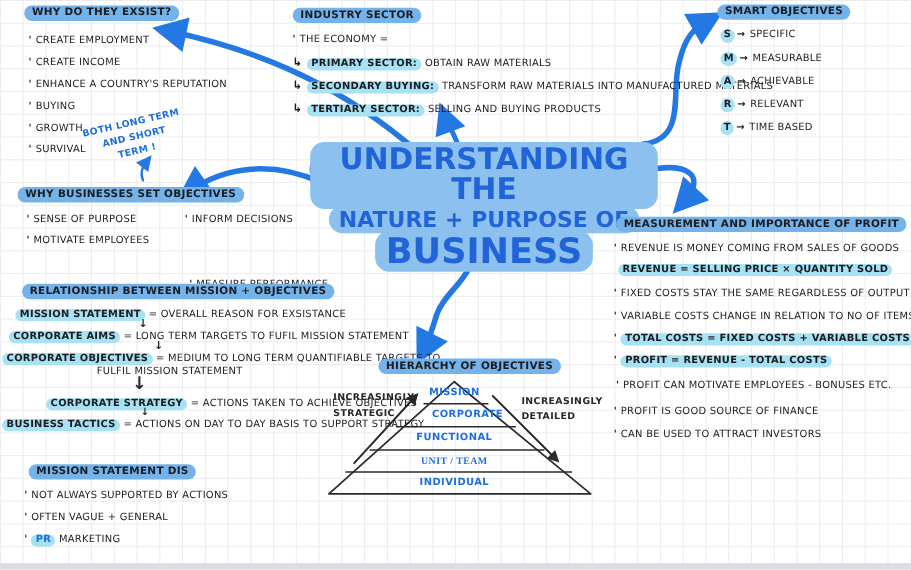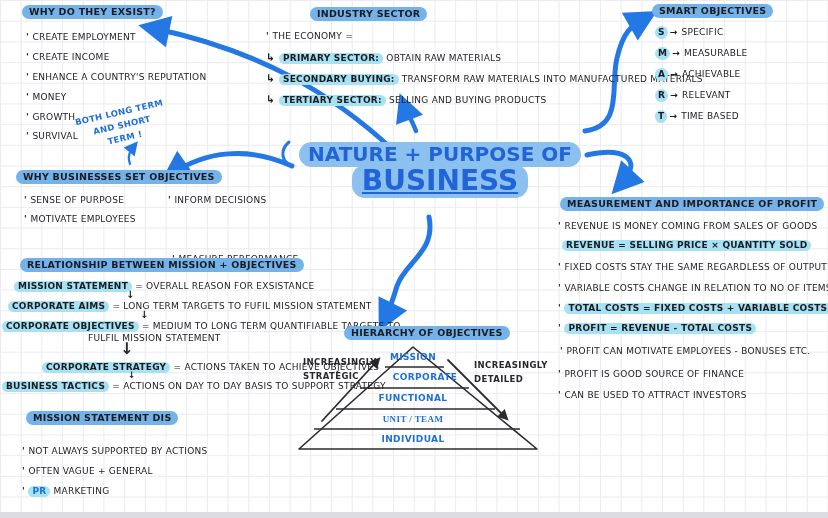--- a/index.html
+++ b/index.html
@@ -22,21 +22,21 @@
   .cpill.b{font-weight:700;}
   .bullet::before{content:"' ";font-weight:700;color:#26262b;}
   .hook::before{content:"\21B3  ";font-weight:700;font-size:10.5px;}
   .blue{color:#1e6fd9;}
   .down{position:absolute;color:#26262b;font-weight:700;}
   
   .title{position:absolute;left:282px;top:129px;width:316px;text-align:center;line-height:1;}
   .title span{display:inline-block;color:#2064d8;font-weight:700;background:#8cc0ef;border-radius:13px;}
   .t1{font-size:27px;padding:3px 10px 4px;}
   .t2{font-size:20px;padding:2px 9px 3px;margin-top:-3px;}
-  .t3{font-size:28px;padding:2px 10px 3px;margin-top:-2px;text-decoration:underline;}
+  .t3{font-size:32px;padding:2px 10px 3px;margin-top:-2px;}
   
   .dot{background:#a6e1f4;border-radius:50%;padding:1px 3px 2px;font-weight:700;}
   .sarr{font-weight:700;padding:0 4px 0 2px;}
   
   .note{position:absolute;left:74px;top:106px;width:96px;transform:rotate(-13deg);
         text-align:center;color:#1e6fd9;font-weight:700;font-size:8.5px;line-height:1.5;letter-spacing:.3px;}
   
   .pyr{position:absolute;width:170px;text-align:center;color:#1e6fd9;font-weight:700;font-size:9px;letter-spacing:.4px;}
   .plab{position:absolute;font-size:8.5px;font-weight:700;letter-spacing:.4px;line-height:1.7;color:#26262b;}
   svg.overlay{position:absolute;inset:0;pointer-events:none;}
@@ -72,45 +72,45 @@
   <path d="M 336 409 L 495 409" stroke="#2b2b2e" stroke-width="1.4"></path>
   <path d="M 314 429 L 520 429" stroke="#2b2b2e" stroke-width="1.4"></path>
   <path d="M 322 421 L 378 360" stroke="#2b2b2e" stroke-width="1.8" fill="none" stroke-linecap="round" marker-end="url(#mk)"></path>
   <path d="M 448 360 L 506 418" stroke="#2b2b2e" stroke-width="1.8" fill="none" stroke-linecap="round" marker-end="url(#mk)"></path>
 </svg>
 
 <div class="hw hd" style="left:22px;top:6px;"><span class="hpill">WHY DO THEY EXSIST?</span></div>
 <div class="hw bullet" style="left:26px;top:32px;"><span>CREATE EMPLOYMENT</span></div>
 <div class="hw bullet" style="left:26px;top:52px;"><span>CREATE INCOME</span></div>
 <div class="hw bullet" style="left:26px;top:72px;"><span>ENHANCE A COUNTRY'S REPUTATION</span></div>
-<div class="hw bullet" style="left:26px;top:92px;"><span>MONEY</span></div>
+<div class="hw bullet" style="left:26px;top:92px;"><span>BUYING</span></div>
 <div class="hw bullet" style="left:26px;top:112px;"><span>GROWTH</span></div>
 <div class="hw bullet" style="left:26px;top:131px;"><span>SURVIVAL</span></div>
 
 <div class="note">
   <div>BOTH LONG TERM</div>
   <div>AND SHORT</div>
   <div>TERM !</div>
 </div>
 
-<div class="hw hd" style="left:266px;top:8px;margin-left:44px;"><span class="hpill">INDUSTRY SECTOR</span></div>
+<div class="hw hd" style="left:266px;top:8px;"><span class="hpill">INDUSTRY SECTOR</span></div>
 <div class="hw bullet" style="left:266px;top:31px;"><span>THE ECONOMY =</span></div>
 <div class="hw hook" style="left:266px;top:51px;"><span class="cpill b">PRIMARY SECTOR:</span> <span>OBTAIN RAW MATERIALS</span></div>
 <div class="hw hook" style="left:266px;top:72px;"><span class="cpill b">SECONDARY BUYING:</span> <span>TRANSFORM RAW MATERIALS INTO MANUFACTURED MATERIALS</span></div>
 <div class="hw hook" style="left:266px;top:93px;"><span class="cpill b">TERTIARY SECTOR:</span> <span>SELLING AND BUYING PRODUCTS</span></div>
 
 <div class="hw hd" style="left:652px;top:5px;"><span class="hpill">SMART OBJECTIVES</span></div>
 <div class="hw" style="left:655px;top:27px;"><span class="dot">S</span><span class="sarr">→</span><span>SPECIFIC</span></div>
 <div class="hw" style="left:655px;top:48px;"><span class="dot">M</span><span class="sarr">→</span><span>MEASURABLE</span></div>
 <div class="hw" style="left:655px;top:69px;"><span class="dot">A</span><span class="sarr">→</span><span>ACHIEVABLE</span></div>
 <div class="hw" style="left:655px;top:90px;"><span class="dot">R</span><span class="sarr">→</span><span>RELEVANT</span></div>
 <div class="hw" style="left:655px;top:111px;"><span class="dot">T</span><span class="sarr">→</span><span>TIME BASED</span></div>
 
 <div class="title">
-  <br>
+  <span class="t1">UNDERSTANDING THE</span><br>
   <span class="t2">NATURE + PURPOSE OF</span><br>
   <span class="t3">BUSINESS</span>
 </div>
 
 <div class="hw hd" style="left:16px;top:171px;"><span class="hpill">WHY BUSINESSES SET OBJECTIVES</span></div>
 <div class="hw bullet" style="left:24px;top:195px;"><span>SENSE OF PURPOSE</span></div>
 <div class="hw bullet" style="left:168px;top:195px;"><span>INFORM DECISIONS</span></div>
 <div class="hw bullet" style="left:24px;top:214px;"><span>MOTIVATE EMPLOYEES</span></div>
 <div class="hw bullet" style="left:172px;top:214px;margin-top:40px;"><span>MEASURE PERFORMANCE</span></div>
 
@@ -119,21 +119,21 @@
 <span class="down" style="left:126px;top:289px;font-size:10px;">↓</span>
 <div class="hw" style="left:8px;top:301px;"><span class="cpill b">CORPORATE AIMS</span> <span>= LONG TERM TARGETS TO FUFIL MISSION STATEMENT</span></div>
 <span class="down" style="left:140px;top:309px;font-size:10px;">↓</span>
 <div class="hw" style="left:2px;top:321px;"><span class="cpill b">CORPORATE OBJECTIVES</span> <span>= MEDIUM TO LONG TERM QUANTIFIABLE TARGETS TO</span></div>
 <div class="hw" style="left:88px;top:333px;"><span>FULFIL MISSION STATEMENT</span></div>
 <span class="down" style="left:120px;top:339px;font-size:16px;">↓</span>
 <div class="hw" style="left:2px;top:362px;padding-left:40px;"><span class="cpill b">CORPORATE STRATEGY</span> <span>= ACTIONS TAKEN TO ACHIEVE OBJECTIVES</span></div>
 <span class="down" style="left:128px;top:370px;font-size:9px;">↓</span>
 <div class="hw" style="left:2px;top:381px;"><span class="cpill b">BUSINESS TACTICS</span> <span>= ACTIONS ON DAY TO DAY BASIS TO SUPPORT STRATEGY</span></div>
 
-<div class="hw hd" style="left:26px;top:412px;"><span class="hpill">MISSION STATEMENT DIS</span></div>
+<div class="hw hd" style="left:26px;top:423px;"><span class="hpill">MISSION STATEMENT DIS</span></div>
 <div class="hw bullet" style="left:22px;top:446px;"><span>NOT ALWAYS SUPPORTED BY ACTIONS</span></div>
 <div class="hw bullet" style="left:22px;top:466px;"><span>OFTEN VAGUE + GENERAL</span></div>
 <div class="hw bullet" style="left:22px;top:486px;"><span class="cpill b blue">PR</span> <span>MARKETING</span></div>
 
 <div class="hw hd" style="left:344px;top:327px;"><span class="hpill">HIERARCHY OF OBJECTIVES</span></div>
 <div class="pyr" style="left:328px;top:352px;">MISSION</div>
 <div class="pyr" style="left:328px;top:372px;padding-left:12px;">CORPORATE</div>
 <div class="pyr" style="left:328px;top:393px;">FUNCTIONAL</div>
 <div class="pyr" style="left:328px;top:414px;font-family:Liberation Serif, serif;">UNIT / TEAM</div>
 <div class="pyr" style="left:328px;top:434px;">INDIVIDUAL</div>

